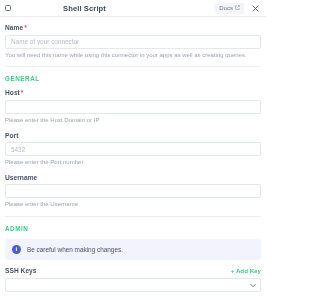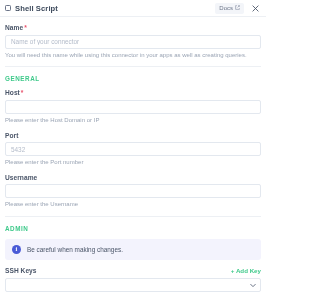--- a/index.html
+++ b/index.html
@@ -57,20 +57,21 @@
   }
 
   .connector-glyph svg { display: block; }
 
   .header-title {
     font-size: 7.6px;
     font-weight: 700;
     color: #3d4a5c;
     letter-spacing: 0.1px;
     white-space: nowrap;
+    margin-left: 48px;
   }
 
   .header-right {
     display: flex;
     align-items: center;
     gap: 7px;
     flex-shrink: 0;
   }
 
   .docs-btn {

